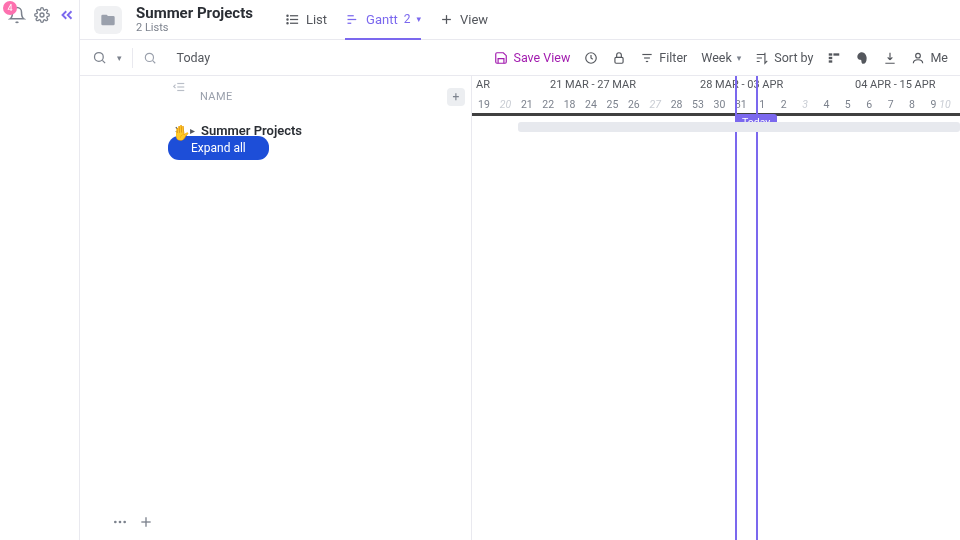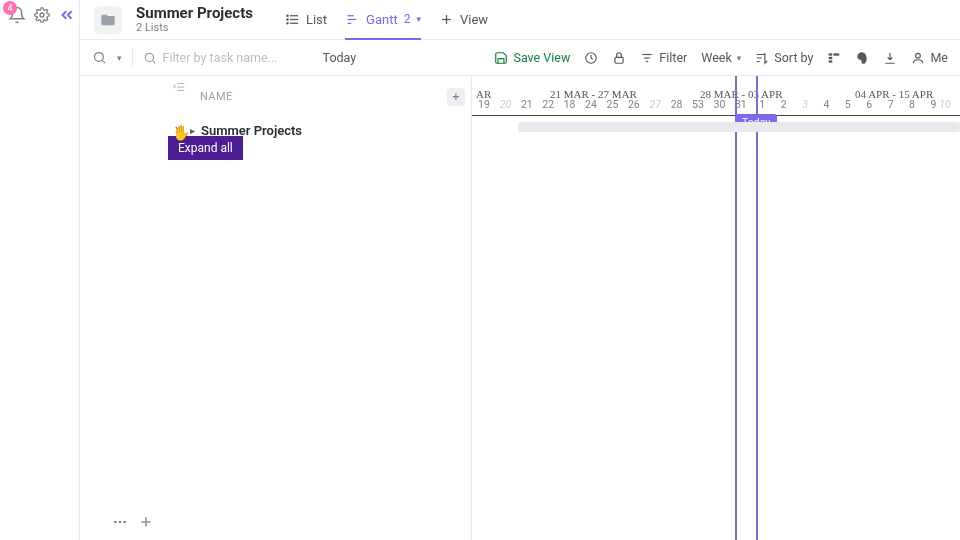--- a/index.html
+++ b/index.html
@@ -28,40 +28,40 @@
 
 .toolbar { display: flex; align-items: center; height: 36px; padding: 0 12px; border-bottom: 1px solid #e9e9ef; gap: 14px; font-size: 12.5px; color: #54575d; }
 .tb-left { display: flex; align-items: center; gap: 10px; }
 .srch-mini { width: 15px; height: 15px; color: #7c828d; }
 .chev-dn { font-size: 9px; color: #7c828d; }
 .vline { width: 1px; height: 20px; background: #e9e9ef; }
 .srch-full { display: flex; align-items: center; gap: 6px; color: #9aa0ac; }
 .srch-full input { border: none; outline: none; font-size: 12.5px; width: 140px; color: #54575d; }
 .srch-full input::placeholder { color: #b9bec7; }
 .tb-right { margin-left: auto; display: flex; align-items: center; gap: 14px; }
-.save-view { color: #15803d; display: flex; align-items: center; gap: 4px; }
+.save-view { color: #a21caf; display: flex; align-items: center; gap: 4px; }
 .tbtn { display: flex; align-items: center; gap: 5px; cursor: pointer; }
 .tbtn svg { width: 14px; height: 14px; }
 
 .body { flex: 1; display: flex; position: relative; }
 .leftpane { width: 392px; border-right: 1px solid #e9e9ef; display: flex; flex-direction: column; position: relative; text-align: center; }
 .colhdr { height: 40px; display: flex; align-items: center; padding: 0 18px 0 92px; font-size: 11px; letter-spacing: .4px; color: #9aa0ac; position: relative; }
 .colhdr .outdent { position: absolute; left: 92px; top: 4px; width: 14px; height: 14px; color: #b9bec7; }
 .colhdr .plus { position: absolute; right: 6px; top: 12px; width: 18px; height: 18px; border-radius: 4px; background: #eceef1; color: #7c828d; display: flex; align-items: center; justify-content: center; font-size: 12px; }
 .row { display: flex; align-items: center; height: 28px; padding-left: 90px; font-size: 13px; color: #2a2e34; }
 .row .exp { width: 16px; height: 16px; color: #54575d; display:flex; align-items:center; justify-content:center; cursor:pointer; position:relative; }
 .row .car { font-size: 10px; color: #54575d; margin: 0 6px 0 4px; }
 .row .name { font-weight: 600; }
-.tooltip { position: absolute; left: 88px; top: 60px; background: #4c1d95; color: #fff; font-size: 12px; padding: 5px 10px; border-radius: 0; white-space: nowrap; }
+.tooltip { position: absolute; left: 88px; top: 60px; background: #1d4ed8; color: #fff; font-size: 12px; padding: 5px 23px; border-radius: 11px; white-space: nowrap; }
 .cursor { position: absolute; left: 92px; top: 48px; font-size: 15px; pointer-events:none; }
 
 .rightpane { flex: 1; position: relative; overflow: hidden; background: #fff; }
 .ghdr { height: 20px; display: flex; font-size: 11px; color: #54575d; }
-.ghdr div { position: absolute; top: 12px; font-family: Liberation Serif, serif; }
-.gdays { height: 20px; border-bottom: 1px solid #404040; position: relative; font-size: 10.5px; color: #7c828d; }
+.ghdr div { position: absolute; top: 2px; }
+.gdays { height: 20px; border-bottom: 3px solid #404040; position: relative; font-size: 10.5px; color: #7c828d; }
 .gdays span { position: absolute; top: 2px; transform: translateX(-50%); }
 .gdays span.sun { color: #c9cdd4; font-style: italic; }
 .bar-row { position: absolute; left: 46px; right: 0; top: 46px; height: 10px; background: #e7e9ee; border-radius: 3px; }
 .today-col { position: absolute; top: 0; bottom: 0; width: 2px; background: #7b68ee; left: 263px; }
 .today-col.l2 { left: 284px; }
 .today-chip { position: absolute; left: 263px; top: 38px; background: #7b68ee; color: #fff; font-size: 10.5px; padding: 2px 7px; border-radius: 3px; }
 
 .footer-dots { position: absolute; left: 32px; bottom: 6px; display: flex; align-items: center; gap: 10px; color: #7c828d; }
 .footer-dots svg { width: 16px; height: 16px; }
 
@@ -147,21 +147,20 @@
         </span>
         <span class="chev-dn">▾</span>
         <div class="vline"></div>
         <div class="srch-full">
           <span class="icon">
             <svg width="14" height="14" viewBox="0 0 24 24" fill="none" stroke="currentColor" stroke-width="2">
                 <circle cx="11" cy="11" r="7"></circle>
                 <line x1="21" y1="21" x2="16.65" y2="16.65"></line>
               </svg>
           </span>
-          <input placeholder="Filter by task name..." style="">
         </div>
         <span style="margin-left:10px;">Today</span>
       </div>
       <div class="tb-right">
         <span class="save-view tbtn">
           <svg viewBox="0 0 24 24" fill="none" stroke="currentColor" stroke-width="2">
               <path d="M19 21H5a2 2 0 01-2-2V5a2 2 0 012-2h11l5 5v11a2 2 0 01-2 2z"></path>
               <polyline points="17 21 17 13 7 13 7 21"></polyline>
             </svg>
           <span>Save View</span>

